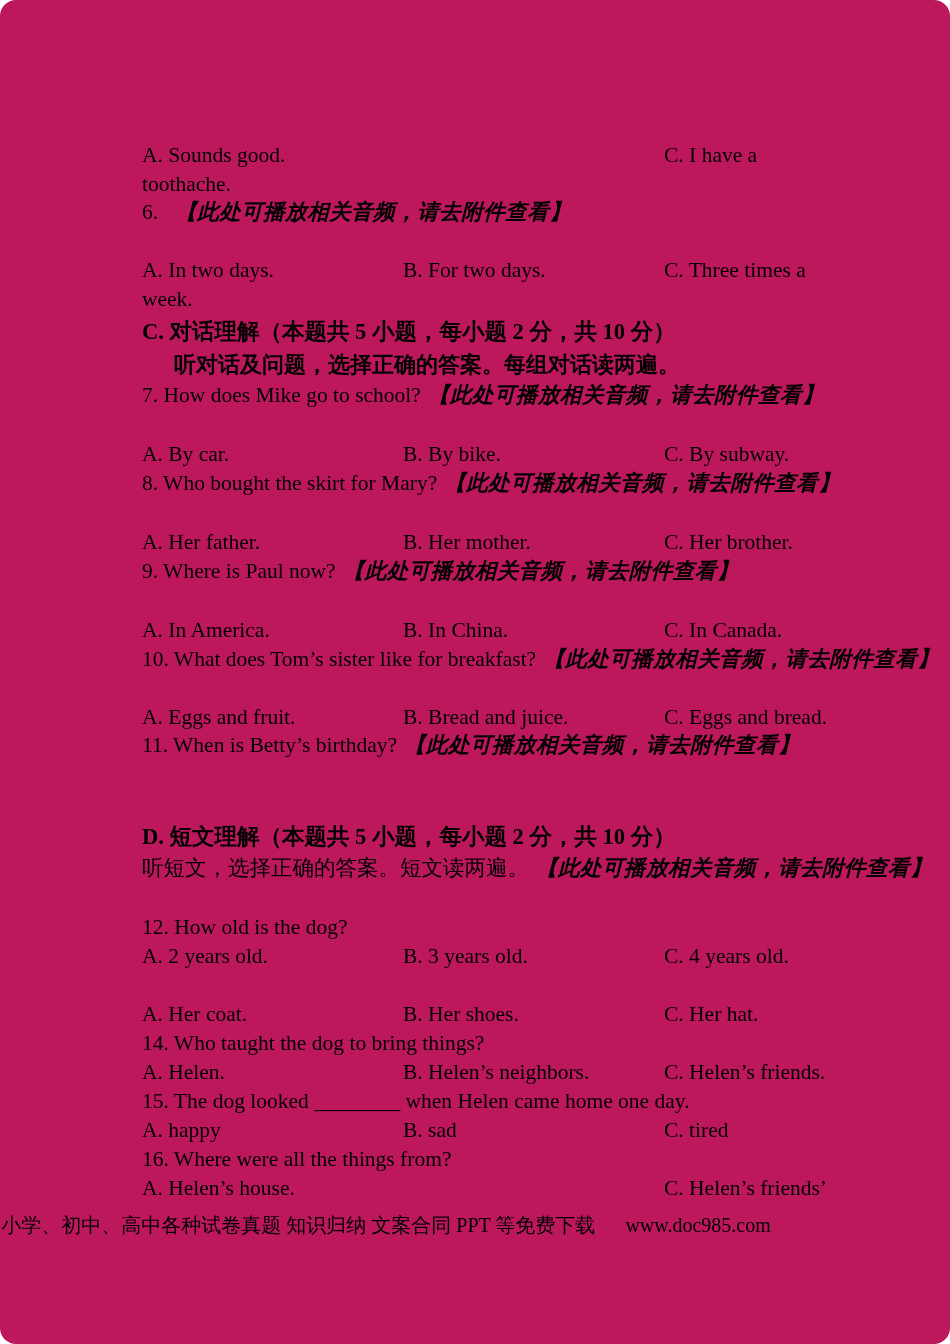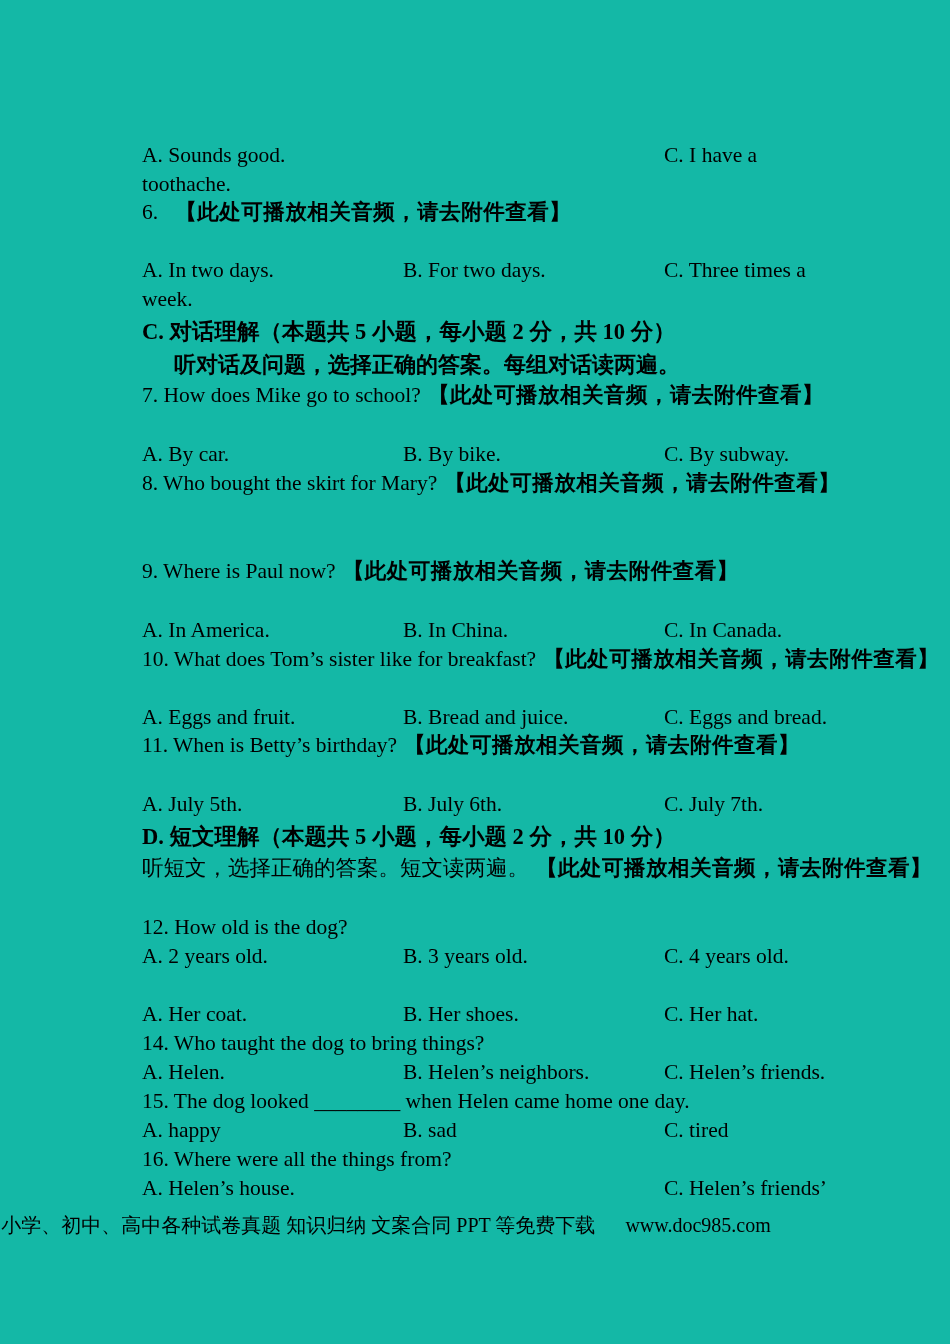--- a/index.html
+++ b/index.html
@@ -1,40 +1,42 @@
 <!DOCTYPE html>
 <html><head>
 <meta charset="utf-8">
 <style>
   html,body { margin:0; padding:0; background:#ffffff; }
   .page {
     position:relative;
     width:950px;
     height:1344px;
-    background:#14b8a6;
+    background:#be185d;
     color:#000;
     font-family:"Liberation Serif","DejaVu Serif",serif;
     overflow:hidden;
+    border-radius:16px;
   }
   .line {
     position:absolute;
     left:142px;
     width:690px;
     height:29px;
     line-height:29px;
     font-size:21.5px;
     white-space:nowrap;
   }
   .opt-a { position:absolute; left:0; }
   .opt-b { position:absolute; left:261px; }
   .opt-c { position:absolute; left:522px; }
   .audio {
     font-family:"Liberation Sans","DejaVu Sans",sans-serif;
     font-weight:bold;
     letter-spacing:0.5px;
+    font-style:italic;
   }
   .q-audio { margin-left:7px; }
   .heading {
     font-weight:bold;
     font-size:22.5px;
     height:31px;
     line-height:31px;
   }
   .instr-bold { font-weight:bold; font-size:22px;margin-left:32px; }
   .qnum-gap { margin-right:17px; }
@@ -83,20 +85,25 @@
   </div>
   <div class="line" style="top:440px">
     <span class="opt-a">A. By car.</span>
     <span class="opt-b">B. By bike.</span>
     <span class="opt-c">C. By subway.</span>
   </div>
 
   <div class="line" style="top:469px">
     <span>8. Who bought the skirt for Mary?</span><span class="audio q-audio">【此处可播放相关音频，请去附件查看】</span>
   </div>
+  <div class="line" style="top:528px">
+    <span class="opt-a">A. Her father.</span>
+    <span class="opt-b">B. Her mother.</span>
+    <span class="opt-c">C. Her brother.</span>
+  </div>
 
   <div class="line" style="top:557px">
     <span>9. Where is Paul now?</span><span class="audio q-audio">【此处可播放相关音频，请去附件查看】</span>
   </div>
   <div class="line" style="top:616px">
     <span class="opt-a">A. In America.</span>
     <span class="opt-b">B. In China.</span>
     <span class="opt-c">C. In Canada.</span>
   </div>
 
@@ -104,25 +111,20 @@
     <span>10. What does Tom’s sister like for breakfast?</span><span class="audio q-audio">【此处可播放相关音频，请去附件查看】</span>
   </div>
   <div class="line" style="top:703px">
     <span class="opt-a">A. Eggs and fruit.</span>
     <span class="opt-b">B. Bread and juice.</span>
     <span class="opt-c">C. Eggs and bread.</span>
   </div>
 
   <div class="line" style="top:731px">
     <span>11. When is Betty’s birthday?</span><span class="audio q-audio">【此处可播放相关音频，请去附件查看】</span>
-  </div>
-  <div class="line" style="top:790px">
-    <span class="opt-a">A. July 5th.</span>
-    <span class="opt-b">B. July 6th.</span>
-    <span class="opt-c">C. July 7th.</span>
   </div>
 
   <div class="line heading" style="top:821px">
     <span>D. 短文理解（本题共 5 小题，每小题 2 分，共 10 分）</span>
   </div>
   <div class="line" style="top:854px">
     <span>听短文，选择正确的答案。短文读两遍。</span><span class="audio q-audio">【此处可播放相关音频，请去附件查看】</span>
   </div>
 
   <div class="line" style="top:913px">

